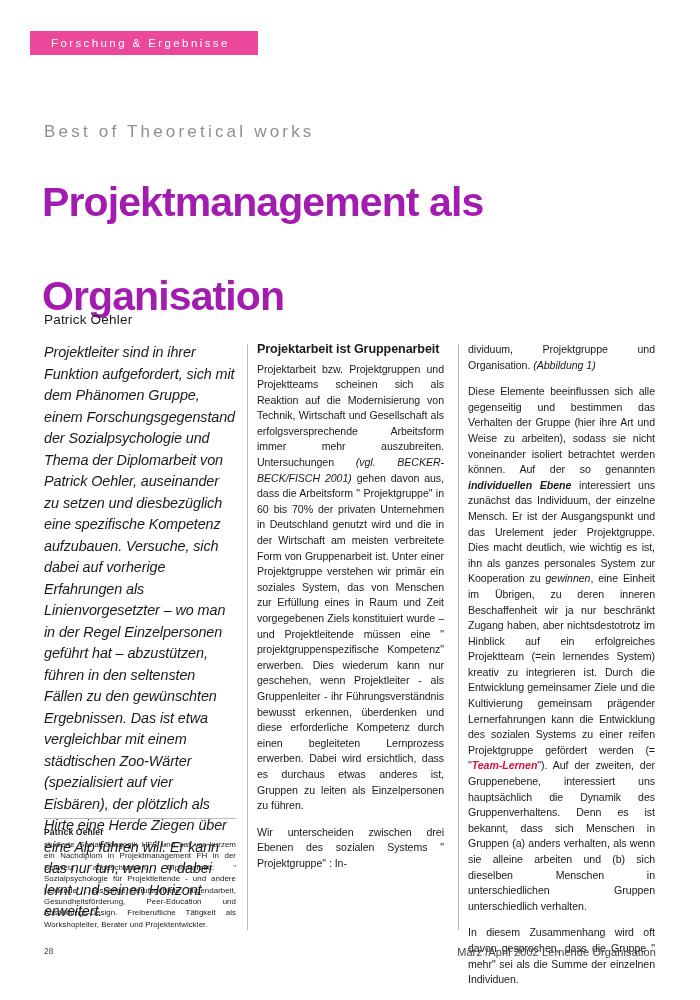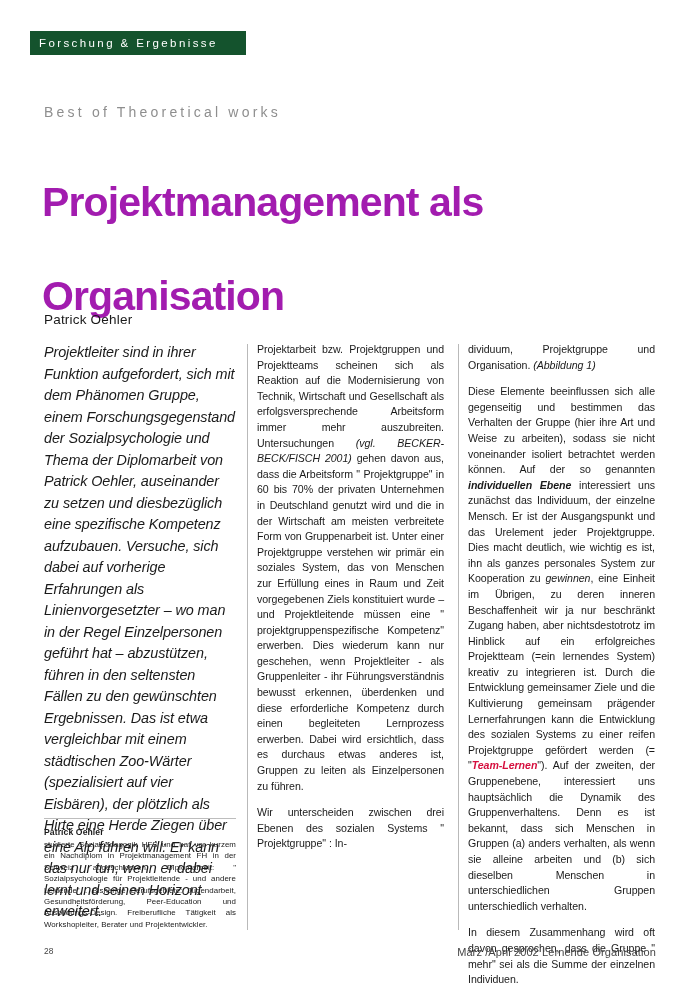--- a/index.html
+++ b/index.html
@@ -7,31 +7,31 @@
     width:700px;height:1000px;background:#ffffff;
     font-family:"Liberation Sans", sans-serif;
     color:#1a1a1a;-webkit-font-smoothing:antialiased;
     position:relative;overflow:hidden;
   }
   .page{position:absolute;inset:0;}
 
   
   .banner{
     position:absolute;left:30px;top:31px;width:216px;height:24px;
-    background:#14532d;display:flex;align-items:center;
+    background:#ec4899;display:flex;align-items:center;padding-left:12px;
   }
   .banner-label{
     color:#ffffff;font-size:11.5px;font-weight:400;letter-spacing:2.4px;
     padding-left:9px;white-space:nowrap;
   }
 
   
   .eyebrow{
-    position:absolute;left:44px;top:104px;
-    color:#8e8e8e;font-size:14px;letter-spacing:3.2px;font-weight:400;
+    position:absolute;left:44px;top:122px;
+    color:#8e8e8e;font-size:17px;letter-spacing:3.2px;font-weight:400;
   }
   .headline{
     position:absolute;left:42px;top:152px;width:600px;
     font-size:41px;line-height:47px;font-weight:bold;letter-spacing:-0.9px;
     color:#a21caf;
   }
   .byline{
     position:absolute;left:44px;top:312px;
     font-size:13.5px;color:#1a1a1a;letter-spacing:0.2px;
   }
@@ -111,20 +111,21 @@
     <div class="lead">Projektleiter sind in ihrer Funktion aufgefordert, sich mit dem Phänomen Gruppe, einem Forschungsgegenstand der Sozialpsychologie und Thema der Diplomarbeit von Patrick Oehler, auseinander zu setzen und diesbezüglich eine spezifische Kompetenz aufzubauen. Versuche, sich dabei auf vorherige Erfahrungen als Linienvorgesetzter – wo man in der Regel Einzelpersonen geführt hat – abzustützen, führen in den seltensten Fällen zu den gewünschten Ergebnissen. Das ist etwa vergleichbar mit einem städtischen Zoo-Wärter (spezialisiert auf vier Eisbären), der plötzlich als Hirte eine Herde Ziegen über eine Alp führen will: Er kann das nur tun, wenn er dabei lernt und seinen Horizont erweitert.</div>
   </div>
 
   <div class="bio">
     <div class="bio-rule"></div>
     <div class="bio-name">Patrick Oehler</div>
     <div class="bio-text">studierte Sozialpädagogik HFS und hat vor kurzem ein Nachdiplom in Projektmanagement FH in der Schweiz abgeschlossen. Diplomarbeit: " Sozialpsychologie für Projektleitende - und andere Leidende" . Bisherige Berufsgebiete: Jugendarbeit, Gesundheitsförderung, Peer-Education und Ausbildungs-Design. Freiberufliche Tätigkeit als Workshopleiter, Berater und Projektentwickler.</div>
   </div>
 
   <div class="col col-mid">
+    <h2 class="sec-head">Projektarbeit ist Gruppenarbeit</h2>
     <p class="body-p"><span>Projektarbeit bzw. Projektgruppen und Projektteams scheinen sich als Reaktion auf die Modernisierung von Technik, Wirtschaft und Gesellschaft als erfolgsversprechende Arbeitsform immer mehr auszubreiten. Untersuchungen </span><em class="cite">(vgl. BECKER-BECK/FISCH 2001)</em><span> gehen davon aus, dass die Arbeitsform " Projektgruppe" in 60 bis 70% der privaten Unternehmen in Deutschland genutzt wird und die in der Wirtschaft am meisten verbreitete Form von Gruppenarbeit ist. Unter einer Projektgruppe verstehen wir primär ein soziales System, das von Menschen zur Erfüllung eines in Raum und Zeit vorgegebenen Ziels konstituiert wurde – und Projektleitende müssen eine " projektgruppenspezifische Kompetenz" erwerben. Dies wiederum kann nur geschehen, wenn Projektleiter - als Gruppenleiter - ihr Führungsverständnis bewusst erkennen, überdenken und diese erforderliche Kompetenz durch einen begleiteten Lernprozess erwerben. Dabei wird ersichtlich, dass es durchaus etwas anderes ist, Gruppen zu leiten als Einzelpersonen zu führen.</span></p>
     <p class="body-p">Wir unterscheiden zwischen drei Ebenen des sozialen Systems " Projektgruppe" : In-</p>
   </div>
 
   <div class="col col-right">
     <p class="body-p"><span>dividuum, Projektgruppe und Organisation. </span><em class="cite">(Abbildung 1)</em></p>
     <p class="body-p"><span>Diese Elemente beeinflussen sich alle gegenseitig und bestimmen das Verhalten der Gruppe (hier ihre Art und Weise zu arbeiten), sodass sie nicht voneinander isoliert betrachtet werden können. Auf der so genannten </span><span class="bi">individuellen Ebene</span><span> interessiert uns zunächst das Individuum, der einzelne Mensch. Er ist der Ausgangspunkt und das Urelement jeder Projektgruppe. Dies macht deutlich, wie wichtig es ist, ihn als ganzes personales System zur Kooperation zu </span><em class="cite">gewinnen</em><span>, eine Einheit im Übrigen, zu deren inneren Beschaffenheit wir ja nur beschränkt Zugang haben, aber nichtsdestotrotz im Hinblick auf ein erfolgreiches Projektteam (=ein lernendes System) kreativ zu integrieren ist. Durch die Entwicklung gemeinsamer Ziele und die Kultivierung gemeinsam prägender Lernerfahrungen kann die Entwicklung des sozialen Systems zu einer reifen Projektgruppe gefördert werden (= "</span><span class="red-bi">Team-Lernen</span><span>"). Auf der zweiten, der Gruppenebene, interessiert uns hauptsächlich die Dynamik des Gruppenverhaltens. Denn es ist bekannt, dass sich Menschen in Gruppen (a) anders verhalten, als wenn sie alleine arbeiten und (b) sich dieselben Menschen in unterschiedlichen Gruppen unterschiedlich verhalten.</span></p>
     <p class="body-p">In diesem Zusammenhang wird oft davon gesprochen, dass die Gruppe " mehr" sei als die Summe der einzelnen Individuen.</p>
   </div>
 

